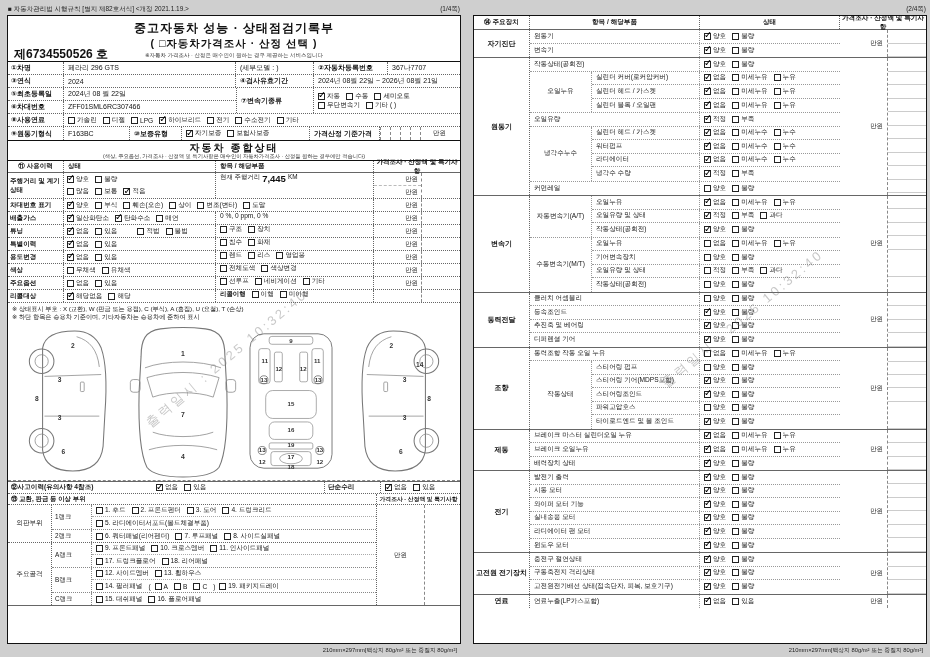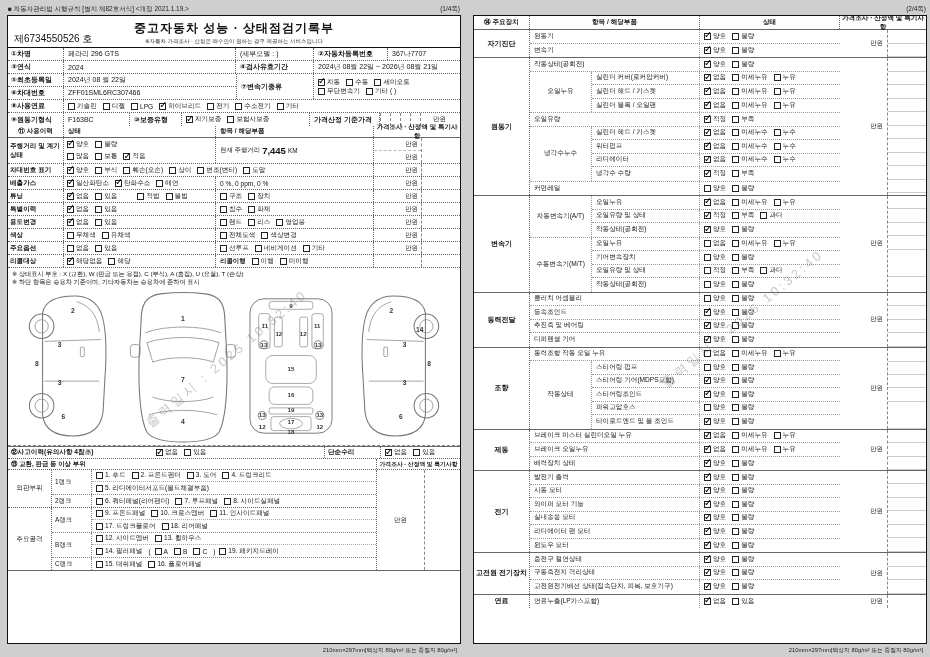--- a/index.html
+++ b/index.html
@@ -6,21 +6,21 @@
 html,body{width:930px;height:657px;overflow:hidden}
 body{background:#cfcfcf;font-family:"Liberation Sans","DejaVu Sans",sans-serif;color:#111;position:relative}
 .page{position:absolute;top:2px;width:458px;height:654px}
 #p1{left:5px}#p2{left:471px}
 .phead{display:flex;justify-content:space-between;font-size:6.5px;color:#222;padding:3px 3px 1px}
 .sheet{position:absolute;left:2px;right:2px;top:13px;bottom:12px;background:#fff;border:1.5px solid #111;overflow:hidden}
 .footnote{position:absolute;right:6px;bottom:1px;font-size:5.8px;color:#222}
 .wm{position:absolute;font-size:13px;letter-spacing:3px;color:rgba(110,110,110,.38);white-space:nowrap;transform:rotate(-40deg);transform-origin:left center;pointer-events:none;z-index:5}
 
 .tbox{position:relative;border-bottom:1.2px solid #111;text-align:center;padding:4px 0 2px}
-.docno{position:absolute;left:6px;top:16px;font-size:10px;font-weight:normal}
+.docno{position:absolute;left:6px;top:30px;font-size:12px;font-weight:bold}
 .t1{font-size:12px;font-weight:bold;letter-spacing:1px}
 .t2{font-size:10.5px;font-weight:bold;letter-spacing:1px}
 .tnote{font-size:5.5px;color:#333;margin-top:1px}
 .secband{border-bottom:1px solid #111;border-top:1px solid #111;text-align:center;padding:1px 0;background:#fff}
 .secband .st{font-size:10px;font-weight:bold;letter-spacing:2px;line-height:11px}
 .secband .sn{font-size:5.3px;color:#333;line-height:6px}
 
 .cb{display:inline-flex;align-items:center;margin-right:6px;white-space:nowrap}
 .cb.gap{margin-left:14px}
 .bx{width:7px;height:7px;border:1px solid #222;display:inline-block;position:relative;background:#fff;flex:none}
@@ -46,21 +46,21 @@
 .shead .c2{width:152px;border-right:1px dotted #666;height:100%;display:flex;align-items:center;padding-left:4px}
 .shead .c3{width:158px;border-right:1px dotted #666;height:100%;display:flex;align-items:center;padding-left:4px}
 .shead .c4{flex:1;display:flex;align-items:center;justify-content:center;height:100%}
 .srow{display:flex;border-bottom:1px dotted #666;height:13px;font-size:6.6px}
 .srow.tall{height:26px}
 .sl{width:56px;border-right:1px dotted #666;display:flex;align-items:center;padding-left:2px;font-weight:bold;flex:none}
 .smid{width:310px;display:flex;flex:none}
 .scol{width:152px;border-right:1px dotted #666;display:flex;flex-direction:column;flex:none}
 .sline{display:flex;align-items:center;padding-left:3px;flex:1}
 .sline.span{width:310px;border-right:1px dotted #666}
-.sitem{flex:1;display:flex;align-items:center;padding-left:4px;border-right:1px dotted #666}
+.sitem{flex:1;display:flex;align-items:flex-start;padding-left:4px;border-right:1px dotted #666}
 .ipre{font-size:6.4px}
 .ibig{font-size:9.5px;font-weight:bold;margin:0 2px}
 .sp{width:48px;border-right:1px dashed #888;display:flex;flex-direction:column;justify-content:center;flex:none}
 .punit{font-size:6.4px;text-align:right;padding-right:3px;flex:1;display:flex;align-items:center;justify-content:flex-end;border-bottom:1px dashed #bbb}
 .punit:last-child{border-bottom:none}
 .sv{flex:1}
 
 .legend{font-size:6.2px;padding:2px 4px;line-height:8px;border-bottom:none}
 .diagrams{display:flex;justify-content:space-between;padding:0 10px;height:158px;border-bottom:1px dashed #888}
 .diagrams svg{height:156px}
@@ -119,20 +119,21 @@
   <div class="phead">
     <span>■ 자동차관리법 시행규칙 [별지 제82호서식] &lt;개정 2021.1.19.&gt;</span>
     <span>(1/4쪽)</span>
   </div>
   <div class="sheet">
     <div class="wm" style="left:140px;top:400px">출력일시 : 2025 10:32:40</div>
 
     <div class="tbox">
       <div class="docno">제6734550526 호</div>
       <div class="t1">중고자동차 성능 · 상태점검기록부</div>
+      <div class="t2">( □자동차가격조사 · 산정 선택 )</div>
       <div class="tnote">※자동차 가격조사 · 산정은 매수인이 원하는 경우 제공하는 서비스입니다</div>
     </div>
 
 
     <div>
       <div class="brow h13">
         <div class="bl">①차명</div>
         <div class="bv" style="width:172px">페라리 296 GTS</div>
         <div class="bv" style="width:78px">(세부모델 :        )</div>
         <div class="bv bold" style="width:74px">②자동차등록번호</div>
@@ -230,20 +231,24 @@
               <span class="pbx"></span>
               <span class="pbx"></span>
               <span class="pbx"></span>
               <span class="pbx"></span>
           </div>
           <span style="font-size:6.4px;margin-left:3px">만원</span>
         </div>
       </div>
     </div>
 
+    <div class="secband">
+      <div class="st">자동차 종합상태</div>
+      <div class="sn">(색상, 주요옵션, 가격조사 · 산정액 및 특기사항은 매수인이 자동차가격조사 · 산정을 원하는 경우에만 적습니다)</div>
+    </div>
 
     <div class="shead">
       <div class="c1">⑪ 사용이력</div>
       <div class="c2">상태</div>
       <div class="c3">항목 / 해당부품</div>
       <div class="c4">가격조사 · 산정액 및 특기사항</div>
     </div>
     <div id="summary-rows">
         <div class="srow tall">
           <div class="sl">주행거리 및 계기상태</div>

